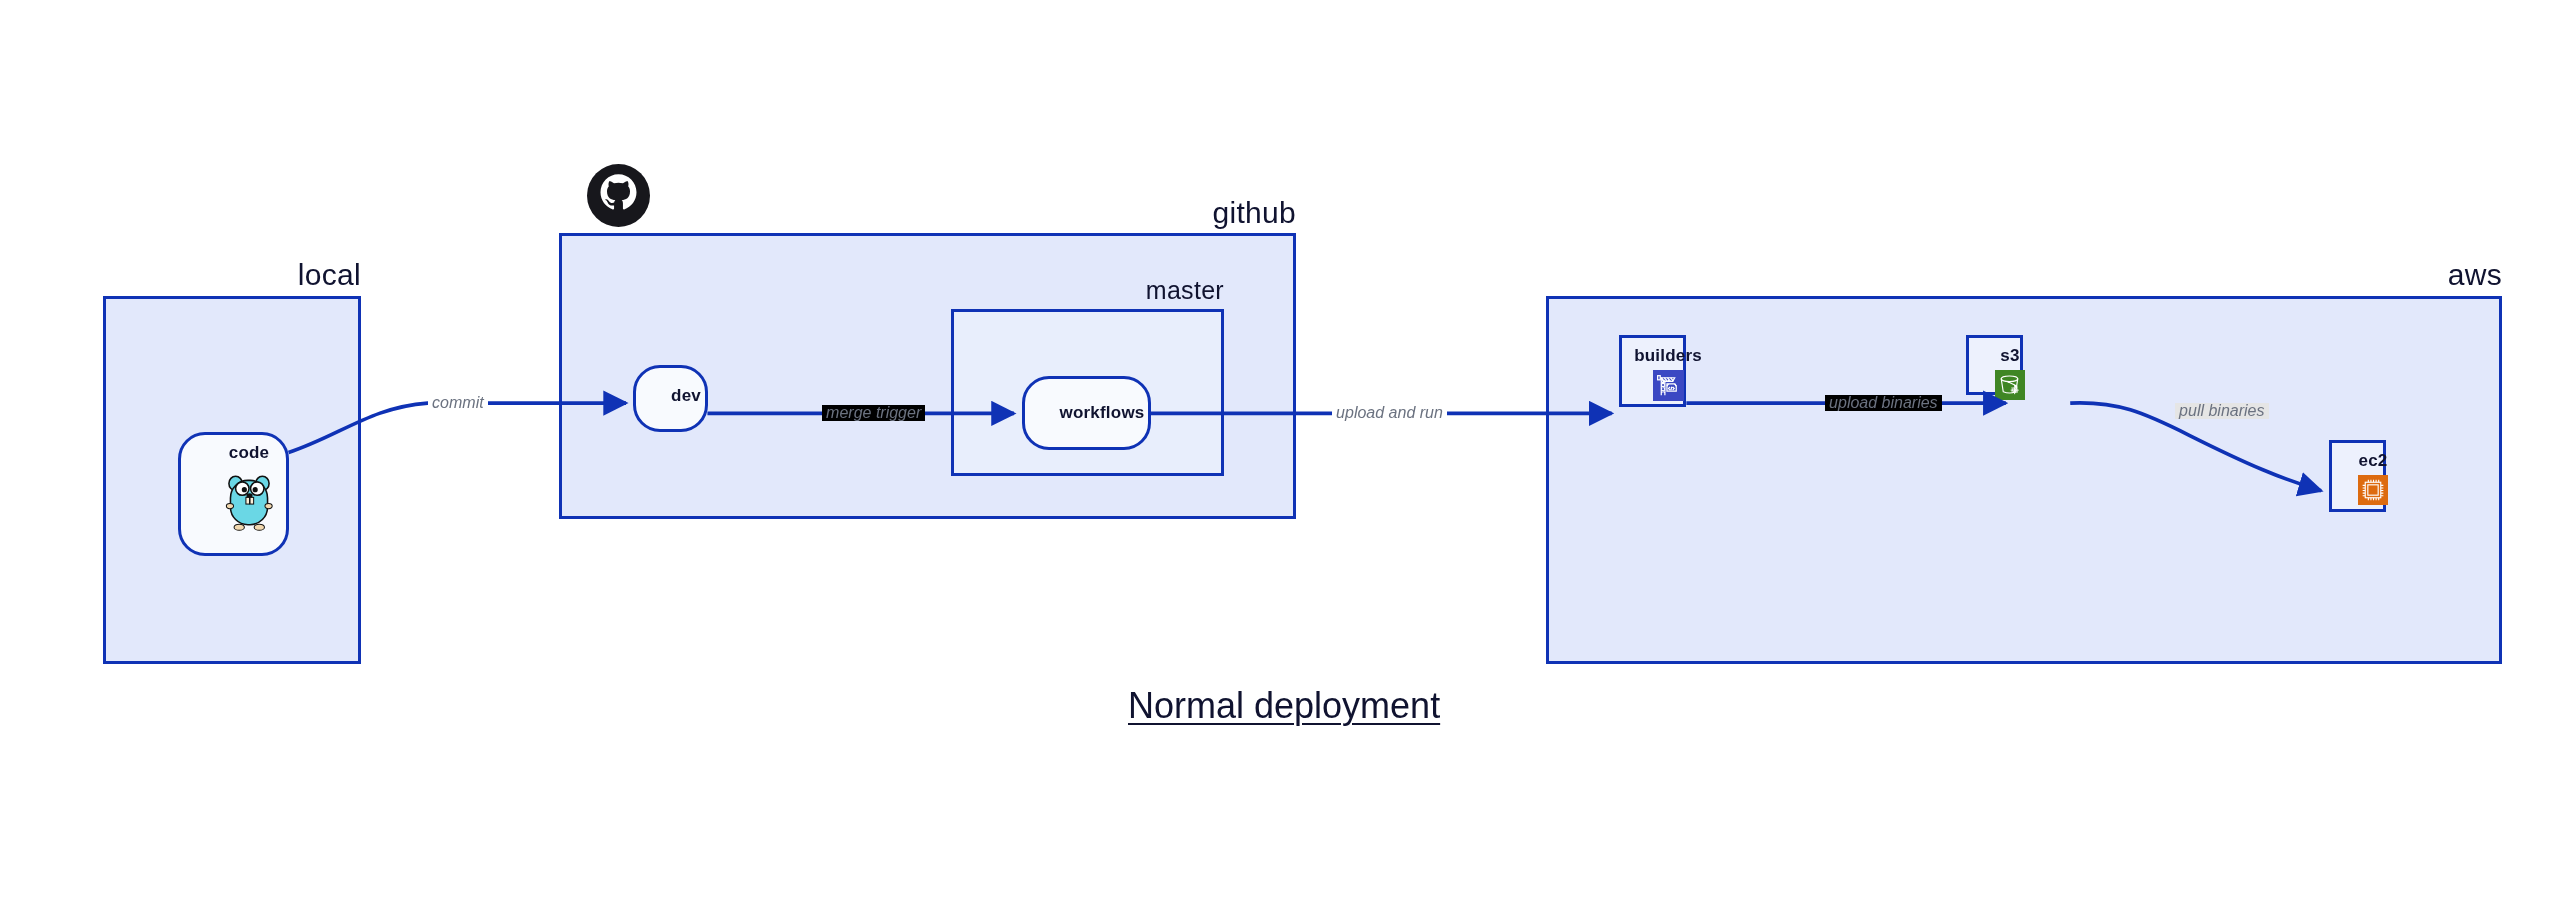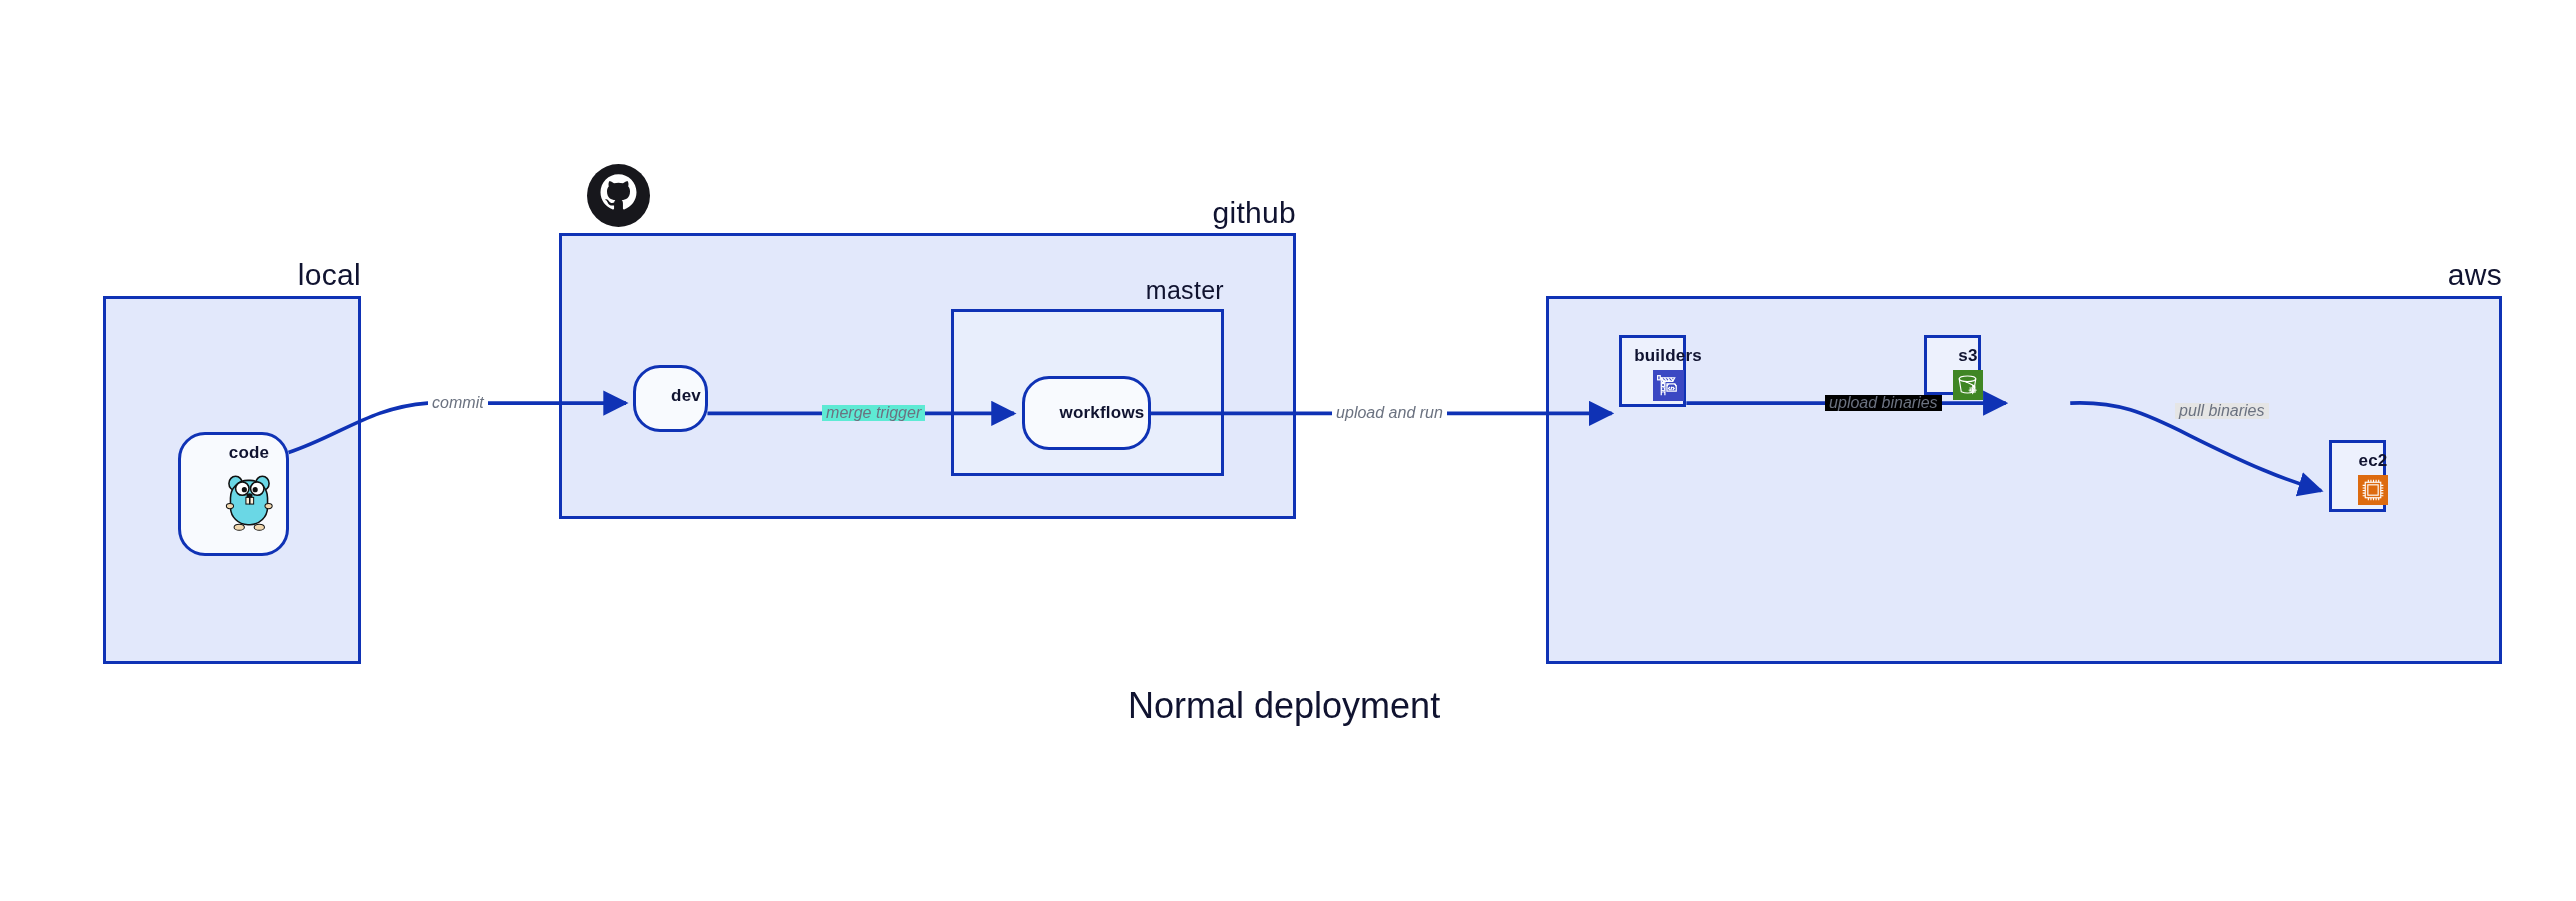--- a/index.html
+++ b/index.html
@@ -72,20 +72,21 @@
     line-height: 1;
     background: transparent;
   }
 
   
   .page-title {
     position: absolute;
     color: #101330;
     font-size: 36px;
     font-weight: 400;
+    text-decoration: underline;
     text-underline-offset: 5.2px;
     text-decoration-thickness: 2.1px;
     white-space: nowrap;
     line-height: 1;
   }
 
   
   #wires {
     position: absolute;
     left: 0; top: 0;
@@ -172,21 +173,21 @@
           <path d="M16 22 L23 28 M23 22 L16 28 M16 30 L23 36 M23 30 L16 36 M16 38 L23 44 M23 38 L16 44"></path>
           <path d="M30 19 V23 M38 19 V23"></path>
           <path d="M27 27 H42 L45 31 V41 H27 V31 Z"></path>
           <path d="M27 31 L30 27 M42 27 L45 31"></path>
           <path d="M33 33 L30 36 L33 39 M38 33 L41 36 L38 39 M36.5 32.5 L34.5 39.5"></path>
         </g>
       </svg>
     </div>
   </div>
 
-  <div class="abs node-box" style="left:1924px; top:335px; width:57px; height:60px;">
+  <div class="abs node-box" style="left:1966px; top:335px; width:57px; height:60px;">
     <div class="node-label">s3</div>
     <div style="margin-top:6.2px;">
       <svg class="svc-icon" width="30" height="30" viewBox="0 0 58 58" aria-hidden="true">
         <rect width="58" height="58" fill="#3f8624"></rect>
         <g fill="none" stroke="#ffffff" stroke-width="2.2" stroke-linecap="round">
           <ellipse cx="28" cy="17" rx="16" ry="5.5"></ellipse>
           <path d="M12 17 L16 42 Q28 47 40 42 L44 17"></path>
           <circle cx="26" cy="23" r="1.8" fill="#ffffff" stroke="none"></circle>
           <path d="M26 23 L40 30"></path>
           <path d="M36 28 L44 31 L40 36 Z" fill="#ffffff" stroke="none"></path>
@@ -234,21 +235,21 @@
       <path d="M 2233 802 L 3128 802"></path>
 
       <path d="M 3273 782 L 3893 782"></path>
 
       <path d="M 4018 782 C 4110 778 4160 800 4250 845 C 4360 900 4430 930 4505 952"></path>
     </g>
   </svg>
 
   <div class="edge-label" style="left:428px; top:395px; background:#ffffff; padding:0 4.1px;">commit</div>
 
-  <div class="edge-label" style="left:822px; top:405px; background:#5eead4; padding:0 4.1px;">merge trigger</div>
+  <div class="edge-label" style="left:822px; top:405px; background:#000000; padding:0 4.1px;">merge trigger</div>
 
   <div class="edge-label" style="left:1332px; top:405px; background:#ffffff; padding:0 4.1px;">upload and run</div>
 
   <div class="edge-label" style="left:1825px; top:395px; background:#000000; padding:0 4.1px;">upload binaries</div>
 
   <div class="edge-label" style="left:2175px; top:403px; background:#e5e5e5; padding:0 4.1px;">pull binaries</div>
 
   <div class="page-title" style="left:1128px; top:688px;">Normal deployment</div>
 
 </div>

